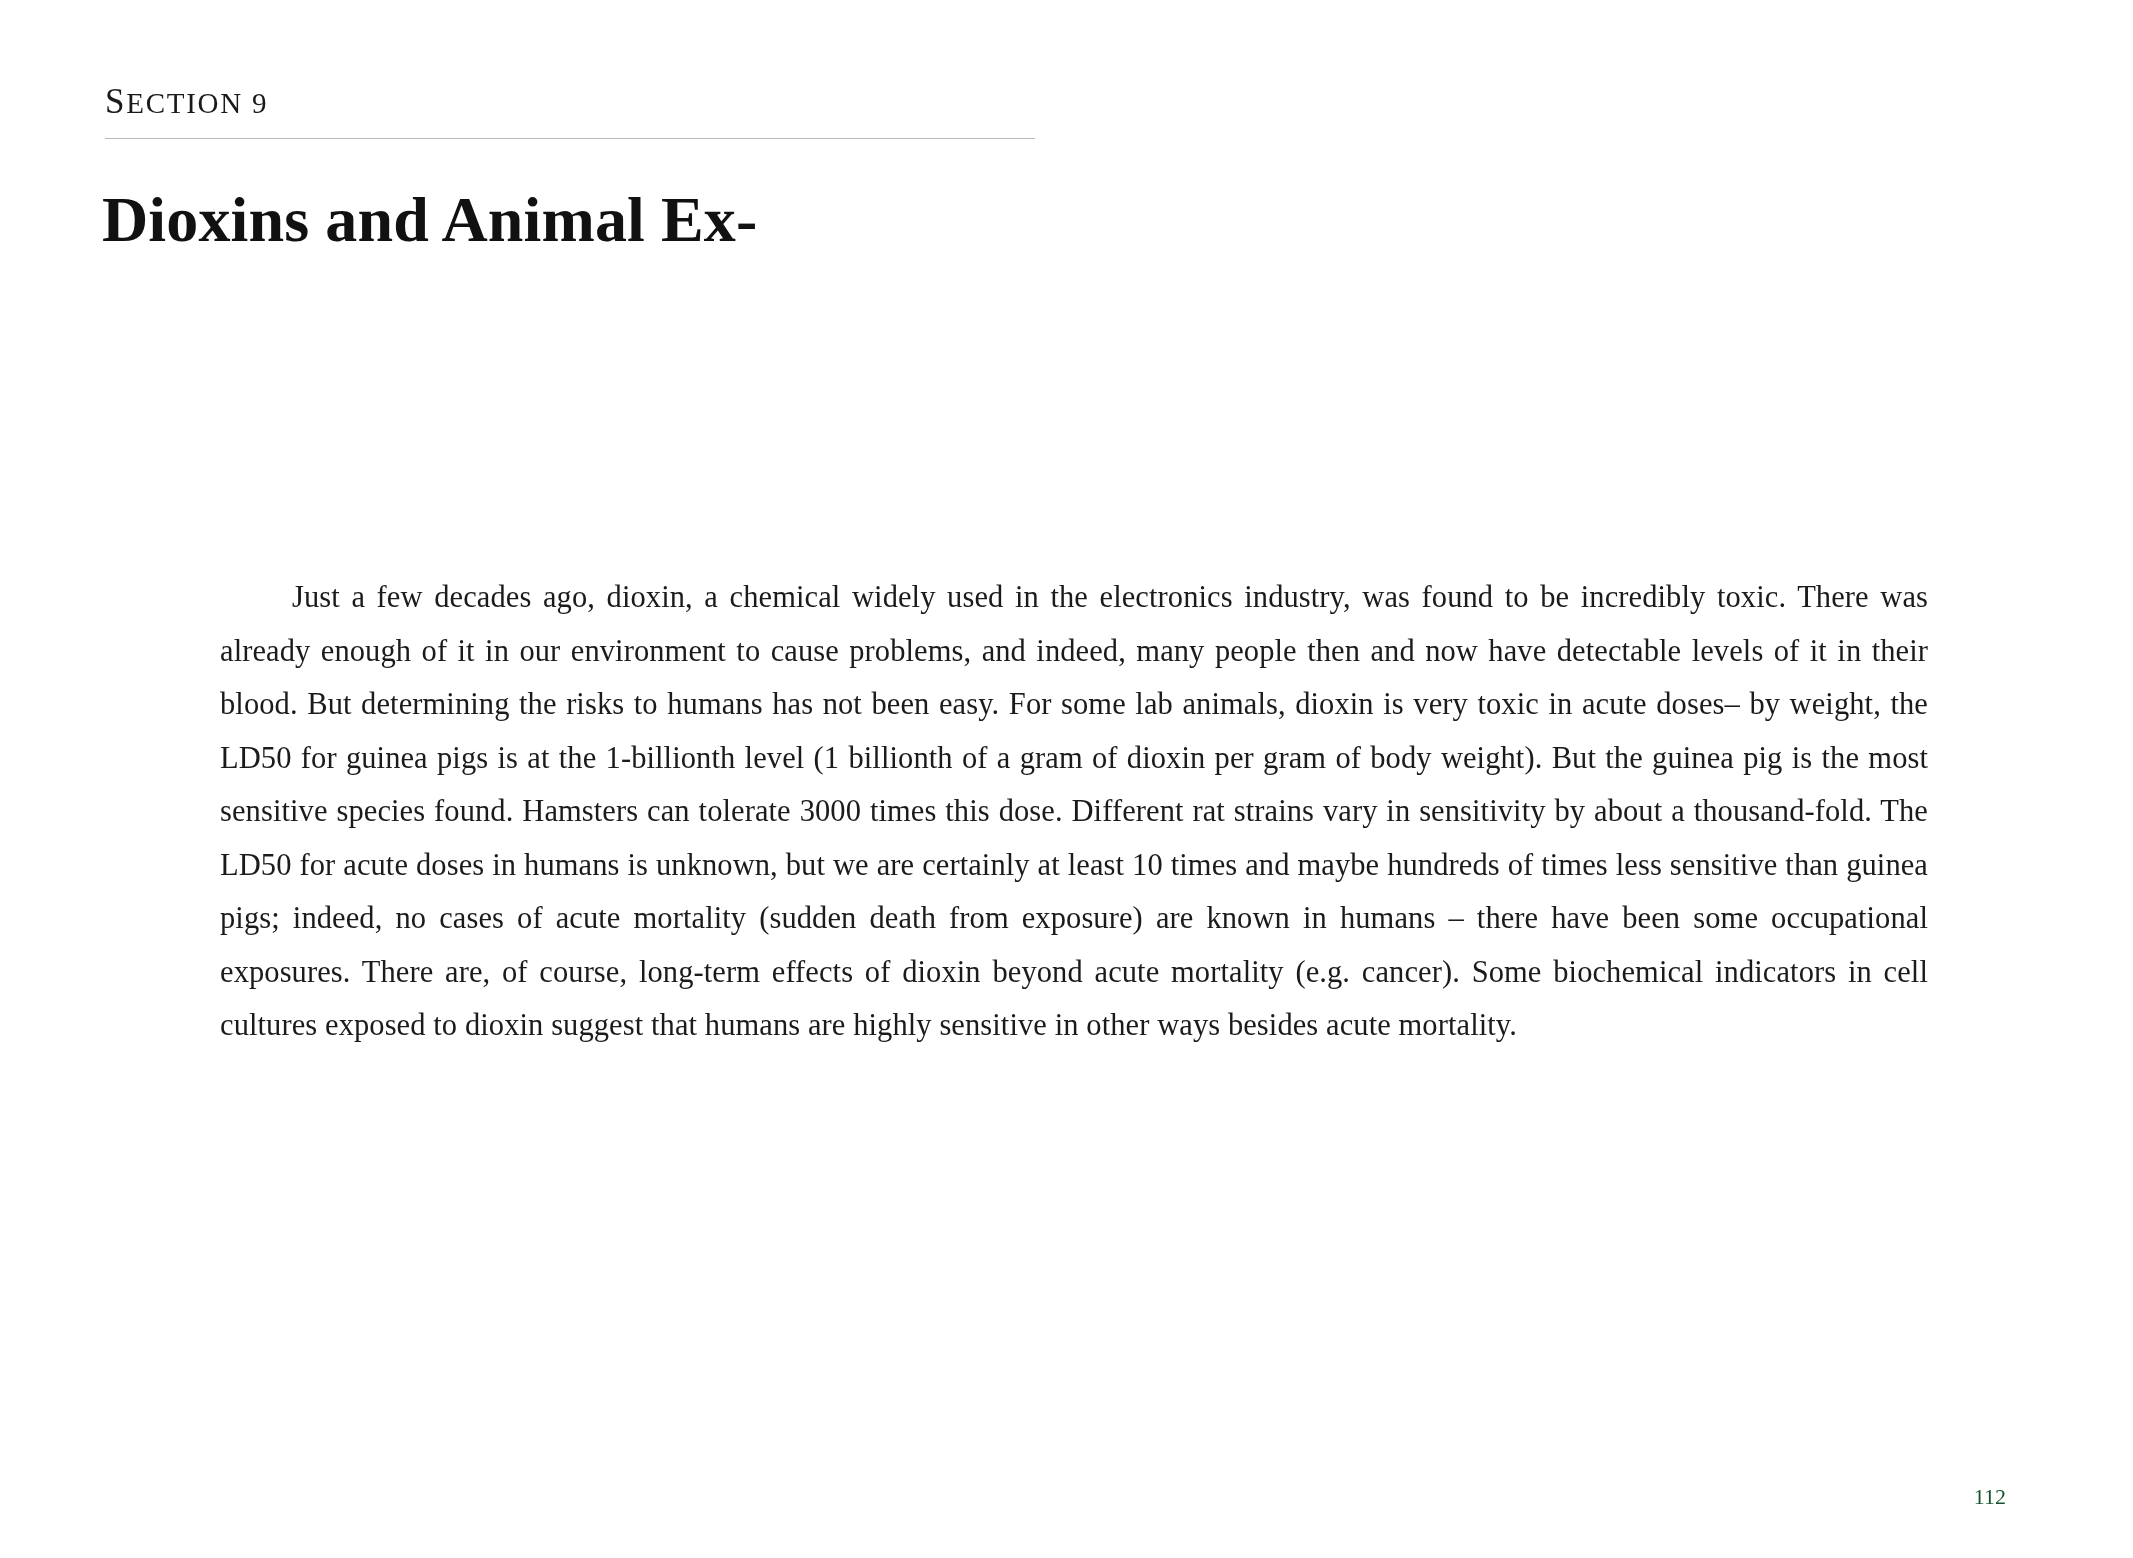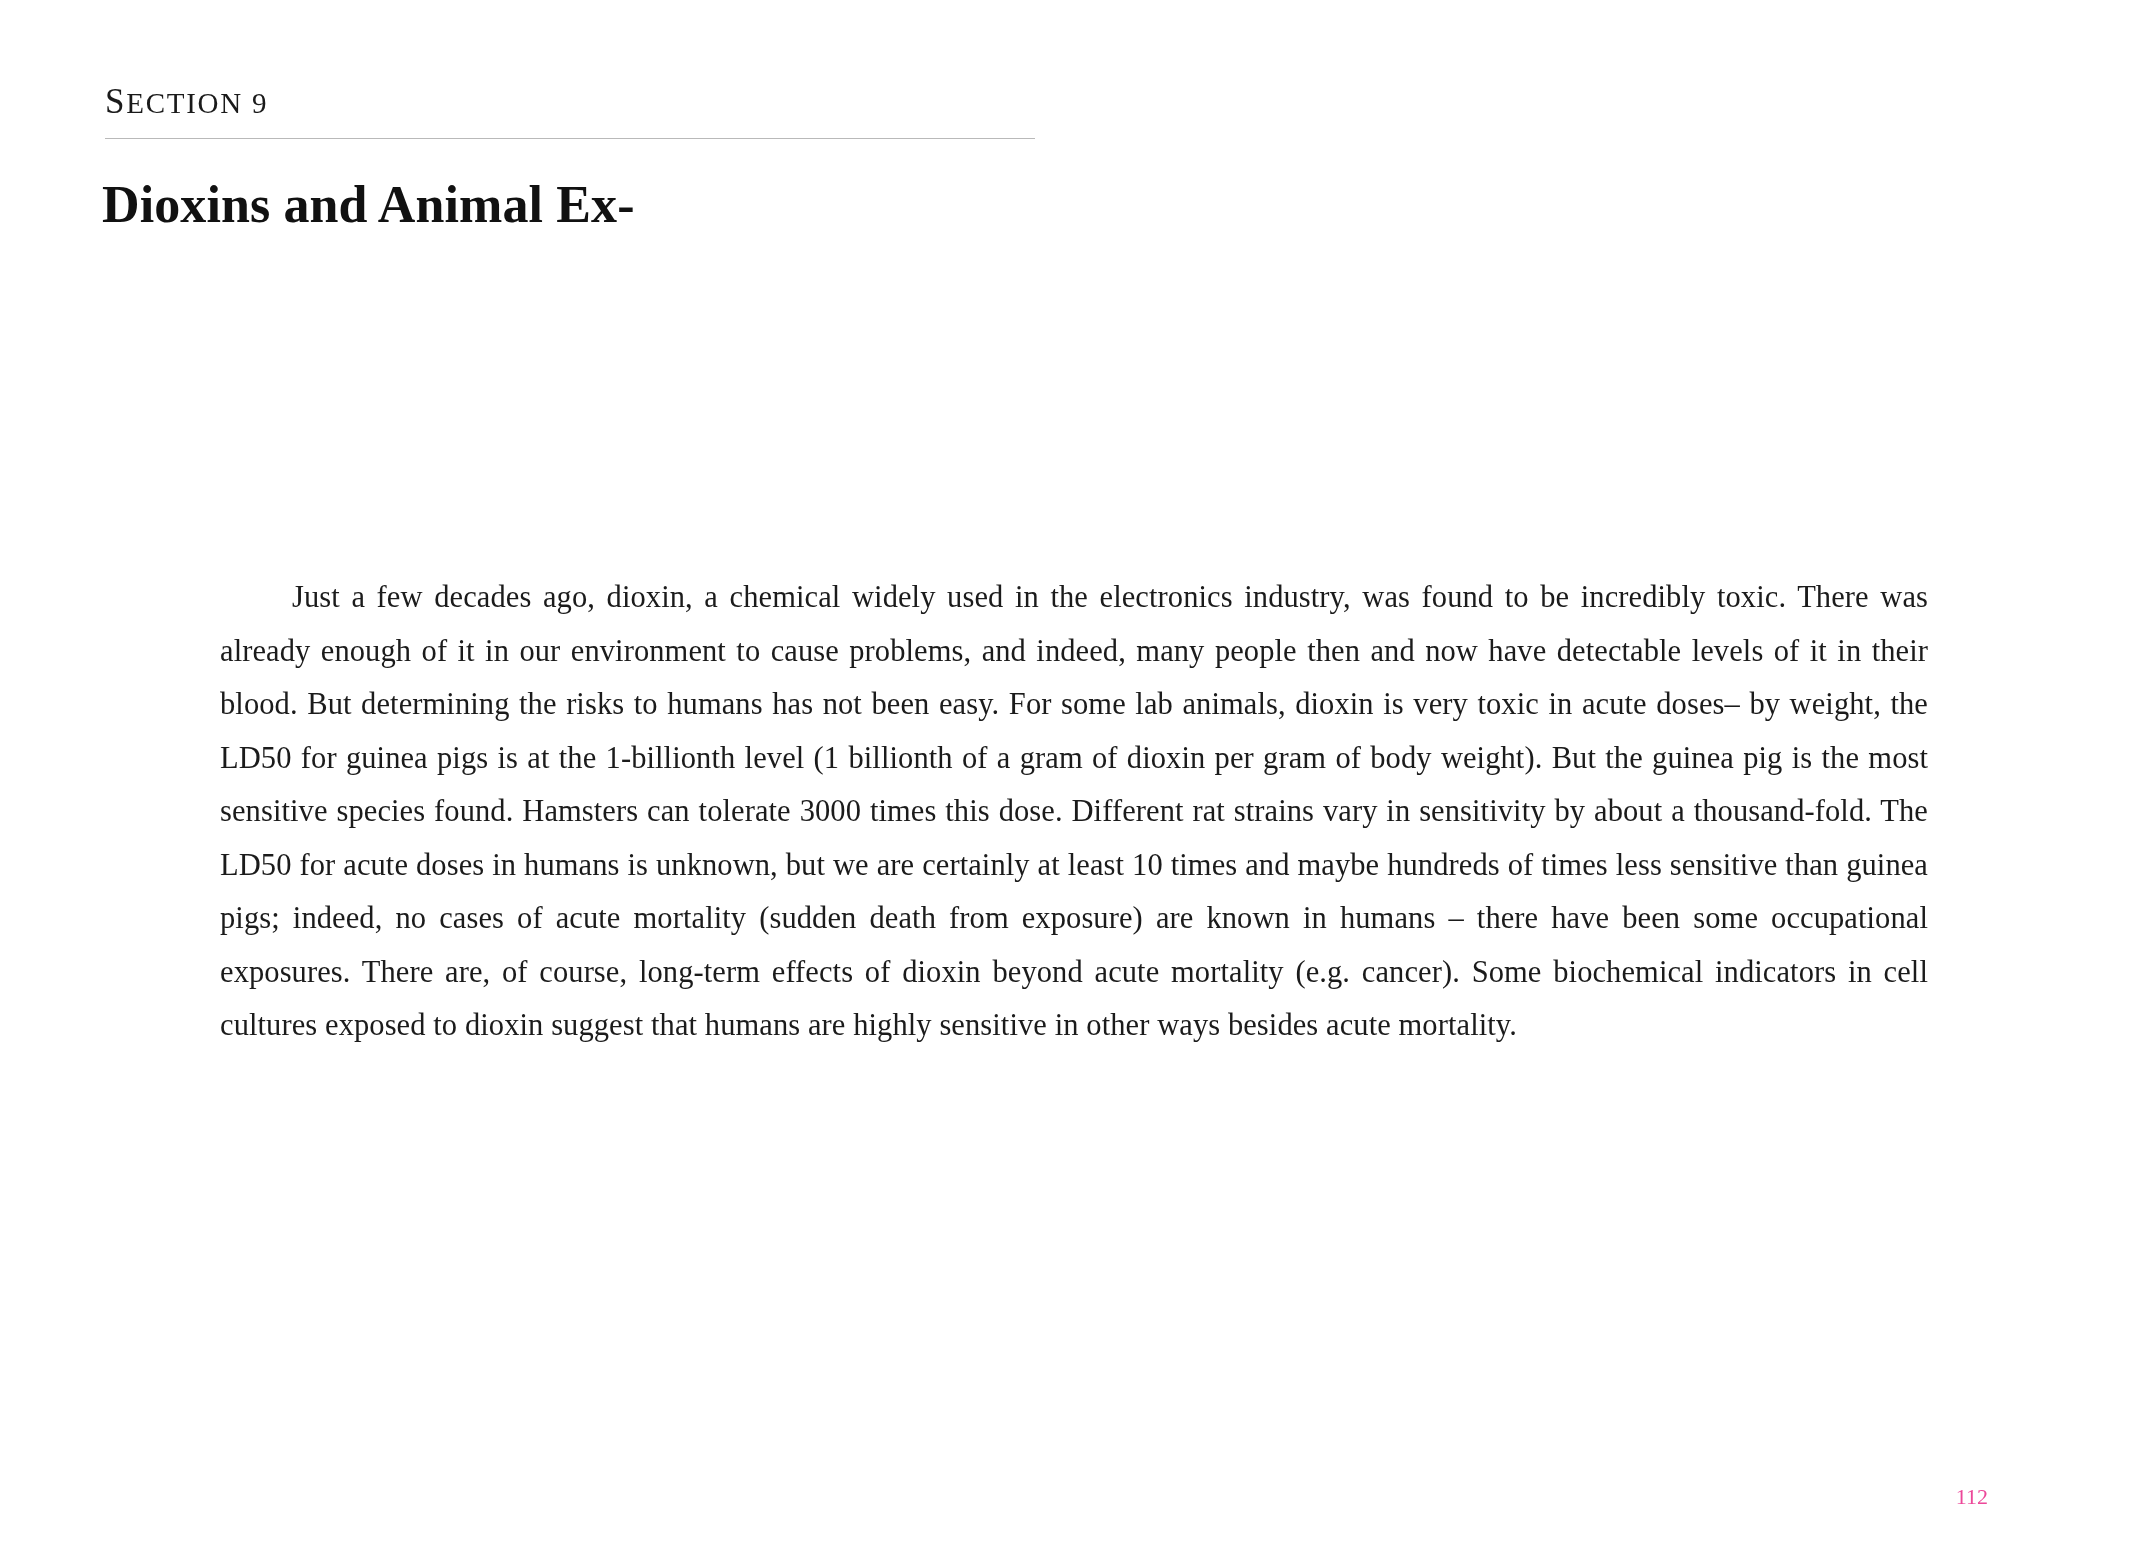--- a/index.html
+++ b/index.html
@@ -41,21 +41,21 @@
     top: 138px;
     width: 930px;
     height: 1px;
     background: #b9b9b9;
   }
   .chapter-title {
     position: absolute;
     left: 102px;
     top: 140px;
     font-family: "Liberation Serif", serif;
-    font-size: 52px;
+    font-size: 64px;
     line-height: 1.15;
     color: #111111;
     letter-spacing: 0.002em;
     text-align: right;
   }
   .body-block {
     position: absolute;
     left: 214px;
     top: 565px;
     width: 1720px;
@@ -64,24 +64,24 @@
     text-align: justify;
     color: #1b1b1b;
     letter-spacing: 0.003em;
   }
   .body-block p {
     margin: 6px;
     text-indent: 72px;
   }
   .folio {
     position: absolute;
-    right: 145px;
+    right: 127px;
     bottom: 48px;
     font-size: 22px;
-    color: #ec4899;
+    color: #14532d;
   }
 </style>
 </head>
 <body>
 
 <div class="page">
 
   <div class="section-label">
     <span class="small-caps-first">S</span><span class="small-caps">ECTION</span><span class="small-caps">&nbsp;</span><span class="small-caps">9</span>
   </div>

